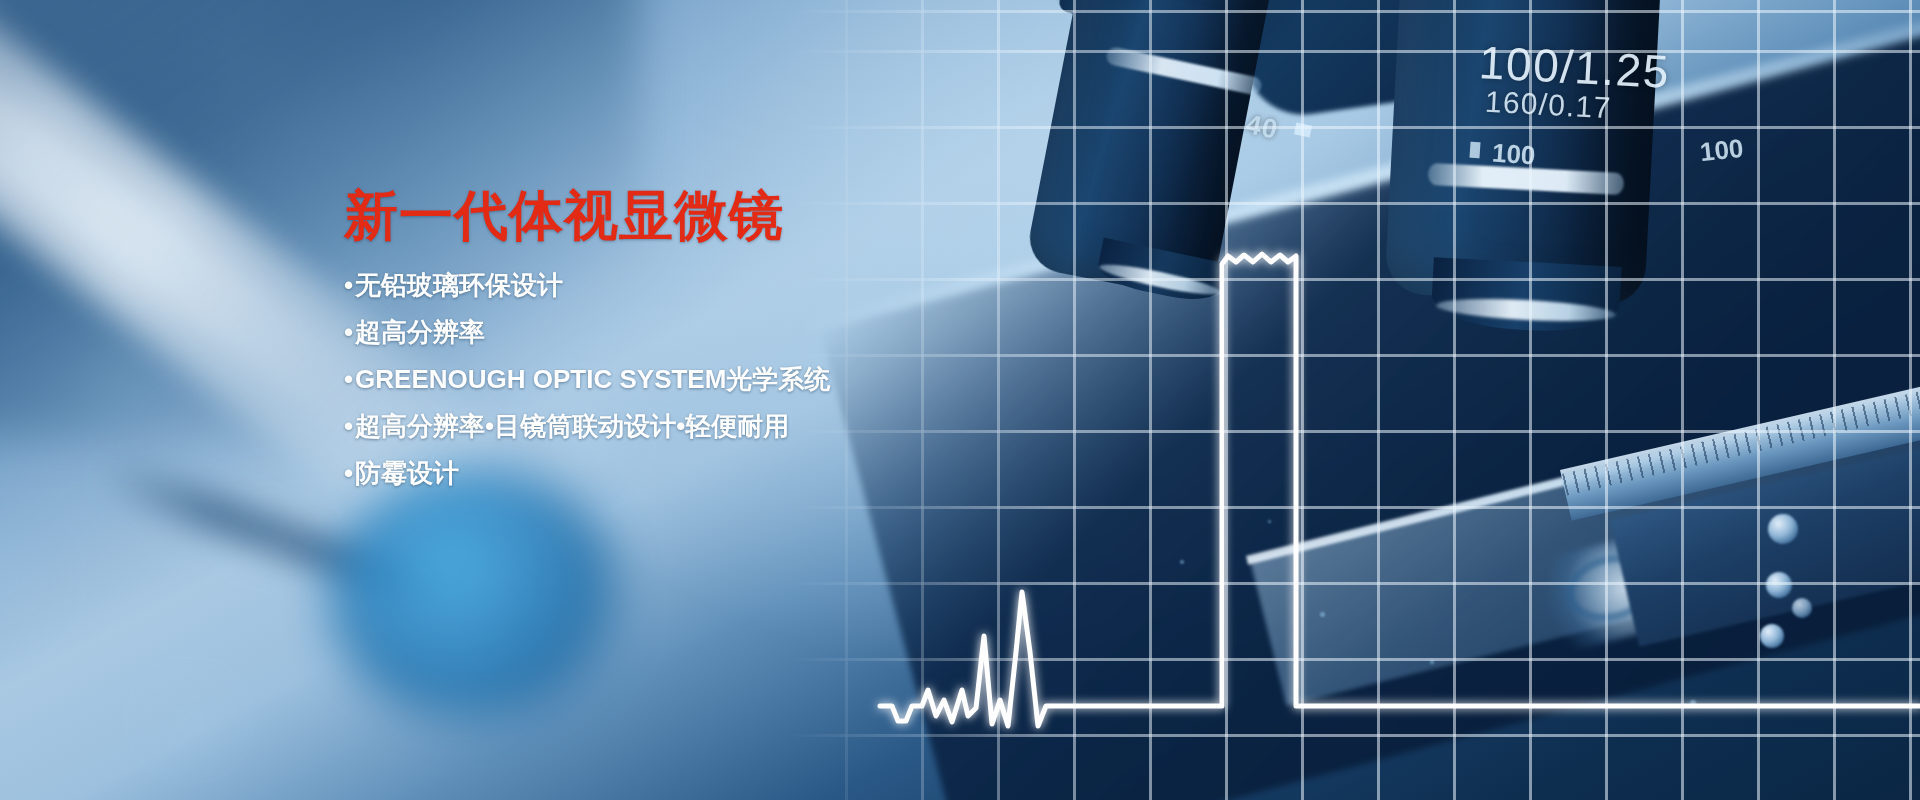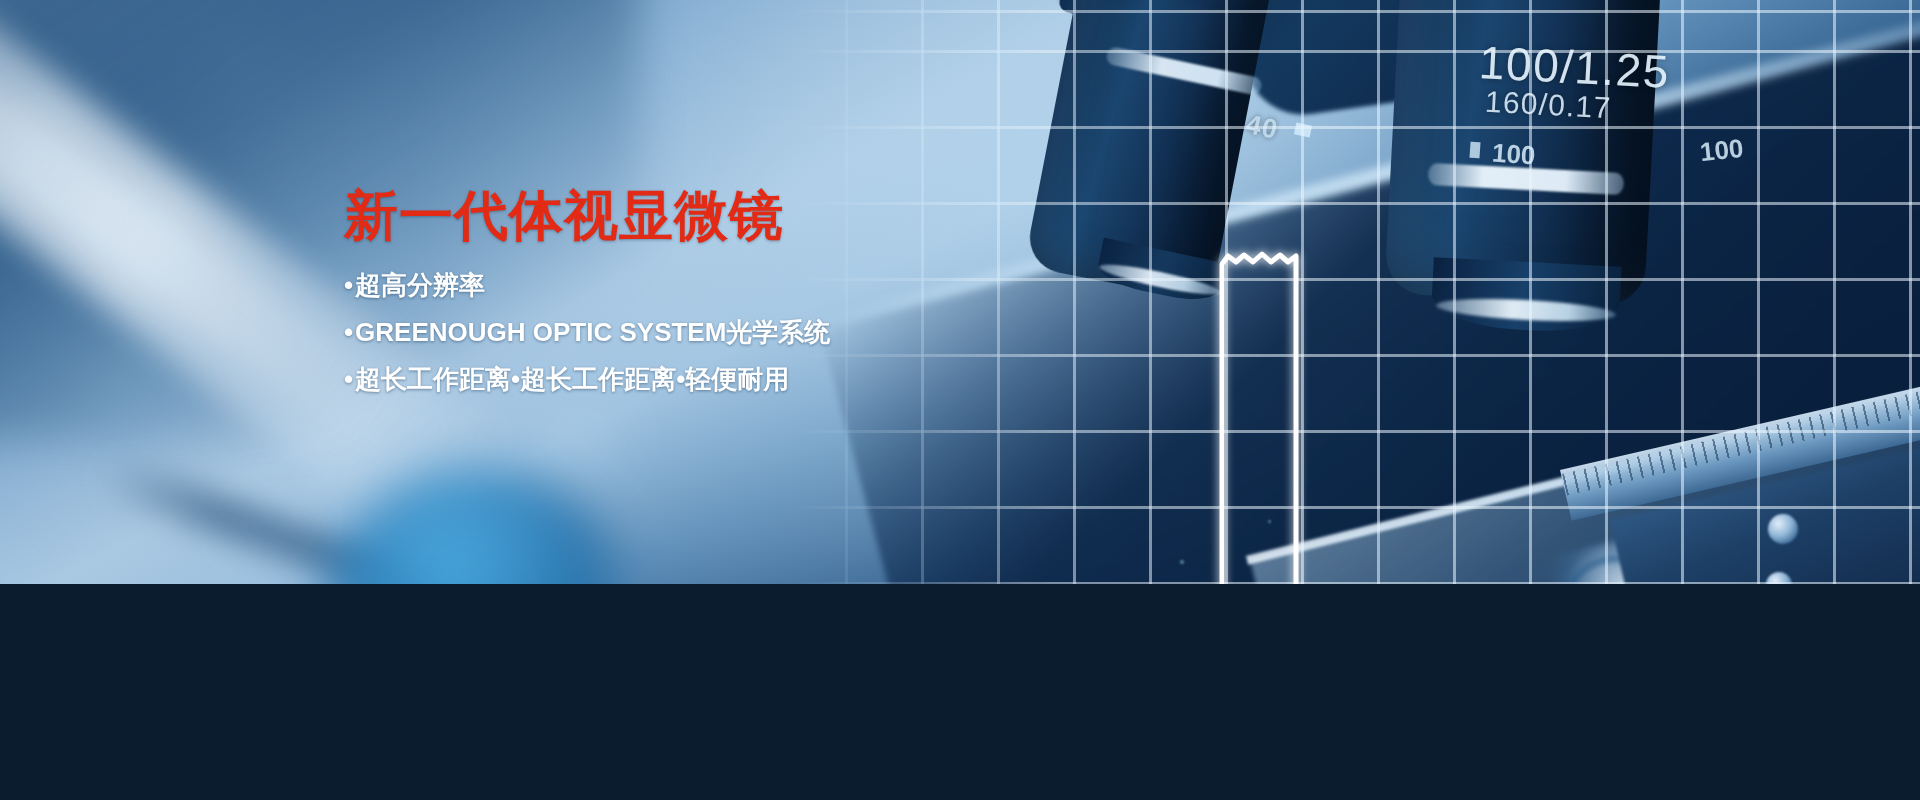--- a/index.html
+++ b/index.html
@@ -7,21 +7,21 @@
     padding: 0;
     background: #0a1c2e;
   }
   body {
     font-family: "Liberation Sans", "DejaVu Sans", sans-serif;
   }
 
   #banner {
     position: relative;
     width: 1920px;
-    height: 584px;
+    height: 800px;
     overflow: hidden;
     background: #3a6f9e;
   }
 
   
 
   
   .bg-base {
     position: absolute;
     inset: 0;
@@ -549,19 +549,21 @@
         1296,256
         1296,706
         1460,706
         1920,706
       "></polyline>
   </svg>
 
   <div class="copy">
     <h1 class="headline">新一代体视显微镜</h1>
     <ul class="feature-list">
+      <li class="feature-item"><span class="bullet">•</span><span>无铅玻璃环保设计</span></li>
       <li class="feature-item"><span class="bullet">•</span><span>超高分辨率</span></li>
       <li class="feature-item"><span class="bullet">•</span><span>GREENOUGH OPTIC SYSTEM光学系统</span></li>
-      <li class="feature-item"><span class="bullet">•</span><span>超长工作距离•超长工作距离•轻便耐用</span></li>
+      <li class="feature-item"><span class="bullet">•</span><span>超高分辨率•目镜筒联动设计•轻便耐用</span></li>
+      <li class="feature-item"><span class="bullet">•</span><span>防霉设计</span></li>
     </ul>
   </div>
 
 </div>
 
 </body></html>

